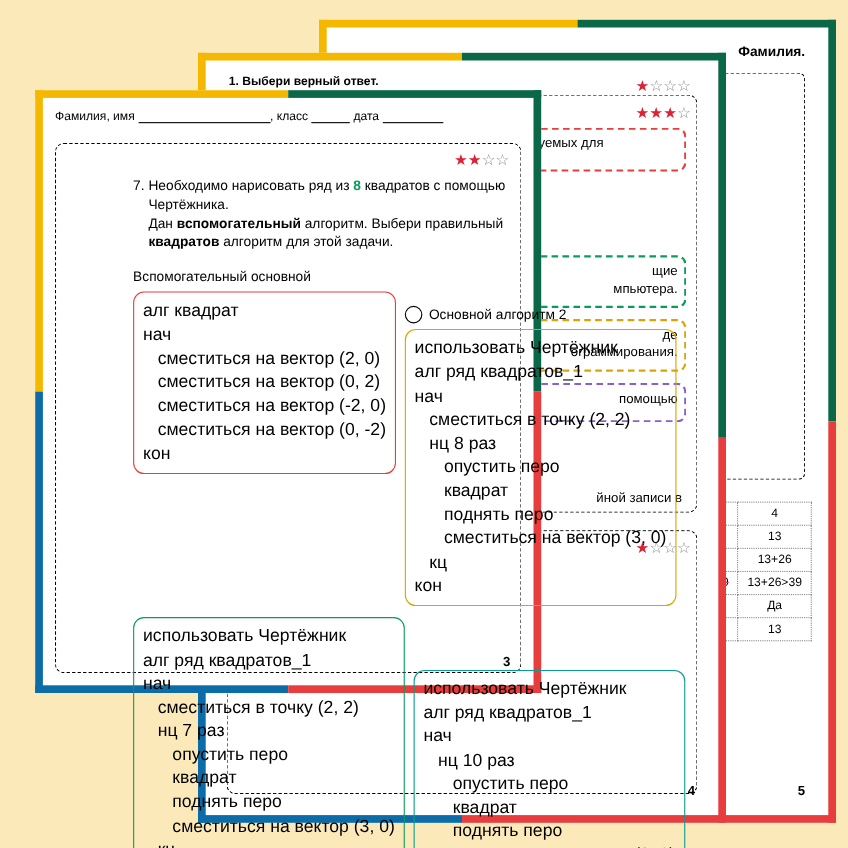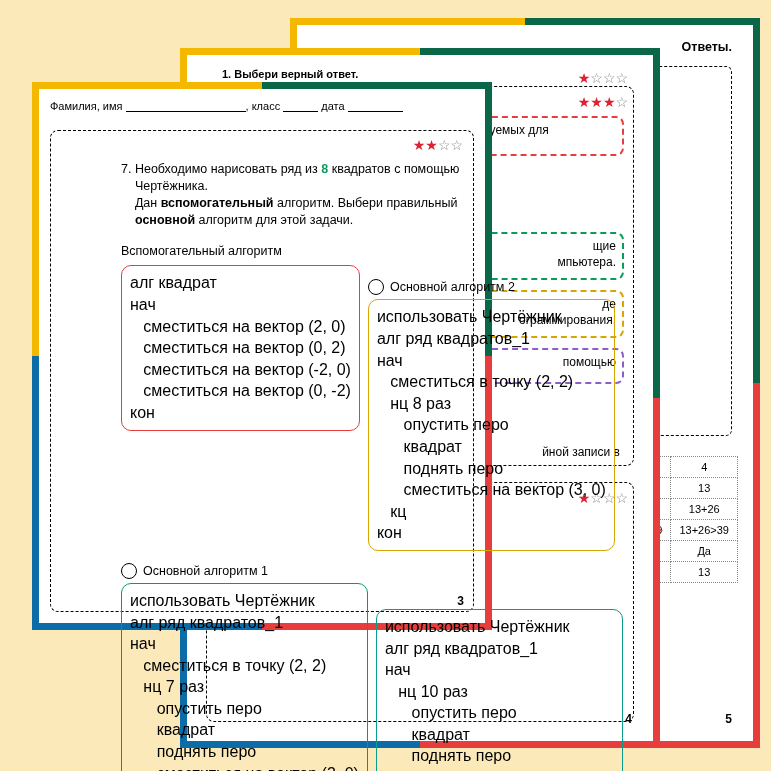--- a/index.html
+++ b/index.html
@@ -63,21 +63,21 @@
     <div class="border-seg bt-l"></div>
       <div class="border-seg bt-r"></div>
     <div class="border-seg br-t"></div>
       <div class="border-seg br-b"></div>
     <div class="border-seg bb-l"></div>
       <div class="border-seg bb-r"></div>
     <div class="border-seg bl-t"></div>
       <div class="border-seg bl-b"></div>
   </div>
   <div class="inner">
-    <div class="ans-title">Ответы.</div>
+    <div class="ans-title">Фамилия.</div>
     <div class="p5-frame" style="top:30px; left:10px; right:10px; height:370px;"></div>
     <table class="ans-table" style="top:420px; right:4px;">
       <tbody>
           <tr>
             <td>3</td>
             <td>4</td>
           </tr>
       <tr>
             <td>9</td>
             <td>13</td>
@@ -109,21 +109,21 @@
     <div class="border-seg bt-l"></div>
       <div class="border-seg bt-r"></div>
     <div class="border-seg br-t"></div>
       <div class="border-seg br-b"></div>
     <div class="border-seg bb-l"></div>
       <div class="border-seg bb-r"></div>
     <div class="border-seg bl-t"></div>
       <div class="border-seg bl-b"></div>
   </div>
   <div class="inner">
-    <div class="p4-q" style="top:2px; left:24px; font-weight:bold;">1.  Выбери верный ответ.</div>
+    <div class="p4-q" style="top:2px; left:10px; font-weight:bold;">1.  Выбери верный ответ.</div>
     <div class="page4-stars"><span class="star-f">★</span><span class="star-o">☆☆☆</span></div>
     <div class="dashed-frame" style="top:20px; left:8px; right:8px; height:380px;"></div>
     <div class="page4-stars" style="top:28px;"><span class="star-f">★★★</span><span class="star-o">☆</span></div>
 
     <div class="dashed-colored" style="border-color:#e83d3d; top:50px; right:18px; width:180px; height:40px;">
         <div class="snippet" style="padding:4px 6px; text-align:left;">спользуемых для</div>
       </div>
     <div class="dashed-colored" style="border-color:#0a9c5a; top:166px; right:18px; width:180px; height:48px;">
         <div class="snippet" style="padding:4px 6px; text-align:right;"><span>щие</span><br><span>мпьютера.</span></div>
       </div>
@@ -160,24 +160,24 @@
     </div>
 
     <div class="dashed-frame" style="top:30px; left:0; right:0; bottom:0;">
       <div style="position:absolute; top:6px; right:10px;" class="stars"><span class="star-f">★★</span><span class="star-o">☆☆</span></div>
 
       <div style="position:absolute; top:30px; left:28px; right:12px;margin-left:42px;">
         <div class="q-text">
           <span>7.</span> <span>Необходимо нарисовать ряд из </span><span class="accent">8</span><span> квадратов с помощью</span><br>
           &nbsp;&nbsp;&nbsp;&nbsp;<span>Чертёжника.</span><br>
           &nbsp;&nbsp;&nbsp;&nbsp;<span>Дан </span><span class="bold">вспомогательный</span><span> алгоритм. Выбери правильный</span><br>
-          &nbsp;&nbsp;&nbsp;&nbsp;<span class="bold">основной</span><span> алгоритм для этой задачи.</span>
+          &nbsp;&nbsp;&nbsp;&nbsp;<span class="bold">квадратов</span><span> алгоритм для этой задачи.</span>
         </div>
 
-        <div class="q-text" style="margin-top:14px;">Вспомогательный алгоритм</div>
+        <div class="q-text" style="margin-top:14px;">Вспомогательный основной</div>
 
         <div style="display:flex; gap:8px; margin-top:6px; align-items:flex-start;">
           <div class="code-box red-box" style="flex:0 0 206px;">алг квадрат
 нач
    сместиться на вектор (2, 0)
    сместиться на вектор (0, 2)
    сместиться на вектор (-2, 0)
    сместиться на вектор (0, -2)
 кон</div>
           <div style="flex:1;">
@@ -193,23 +193,20 @@
       квадрат
       поднять перо
       сместиться на вектор (3, 0)
    кц
 кон</div>
           </div>
         </div>
 
         <div style="display:flex; gap:8px; margin-top:10px; align-items:flex-start;">
           <div style="flex:0 0 212px;">
-            <div style="margin-bottom:4px;">
-              <span class="radio"></span><span class="opt-label">Основной алгоритм 1</span>
-            </div>
             <div class="code-box green-box">использовать Чертёжник
 алг ряд квадратов_1
 нач
    сместиться в точку (2, 2)
    нц 7 раз
       опустить перо
       квадрат
       поднять перо
       сместиться на вектор (3, 0)
    кц

